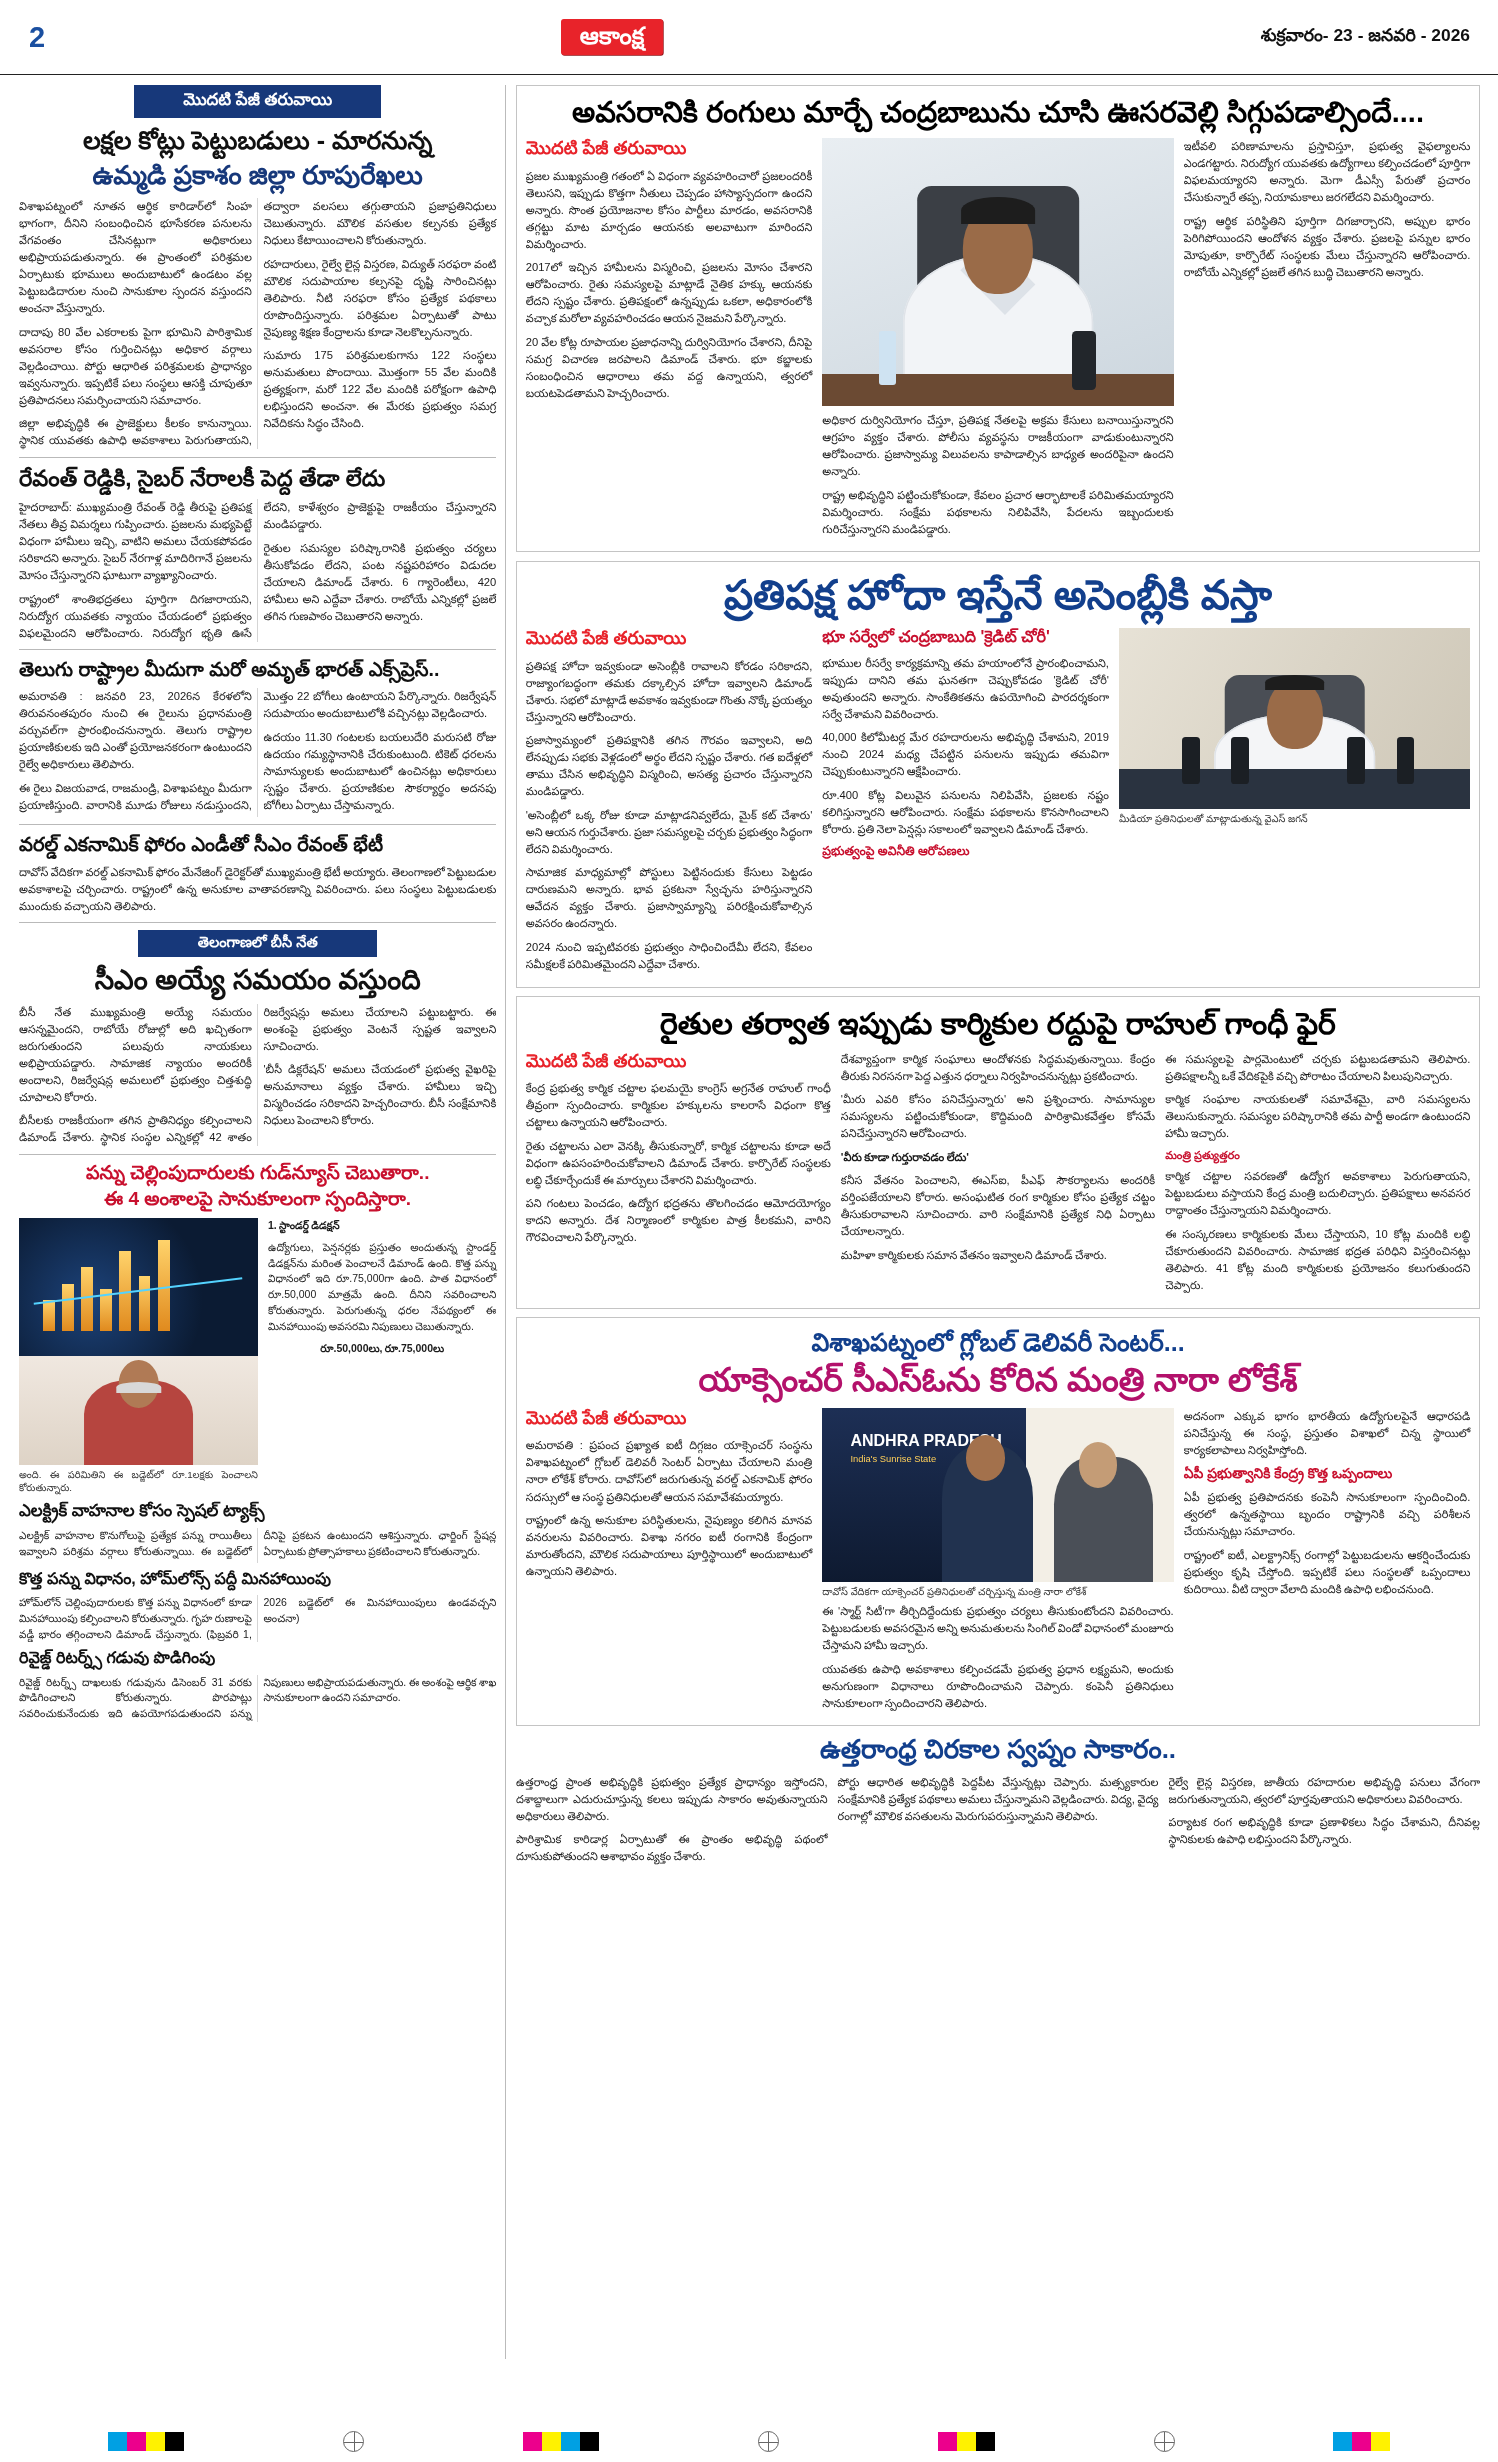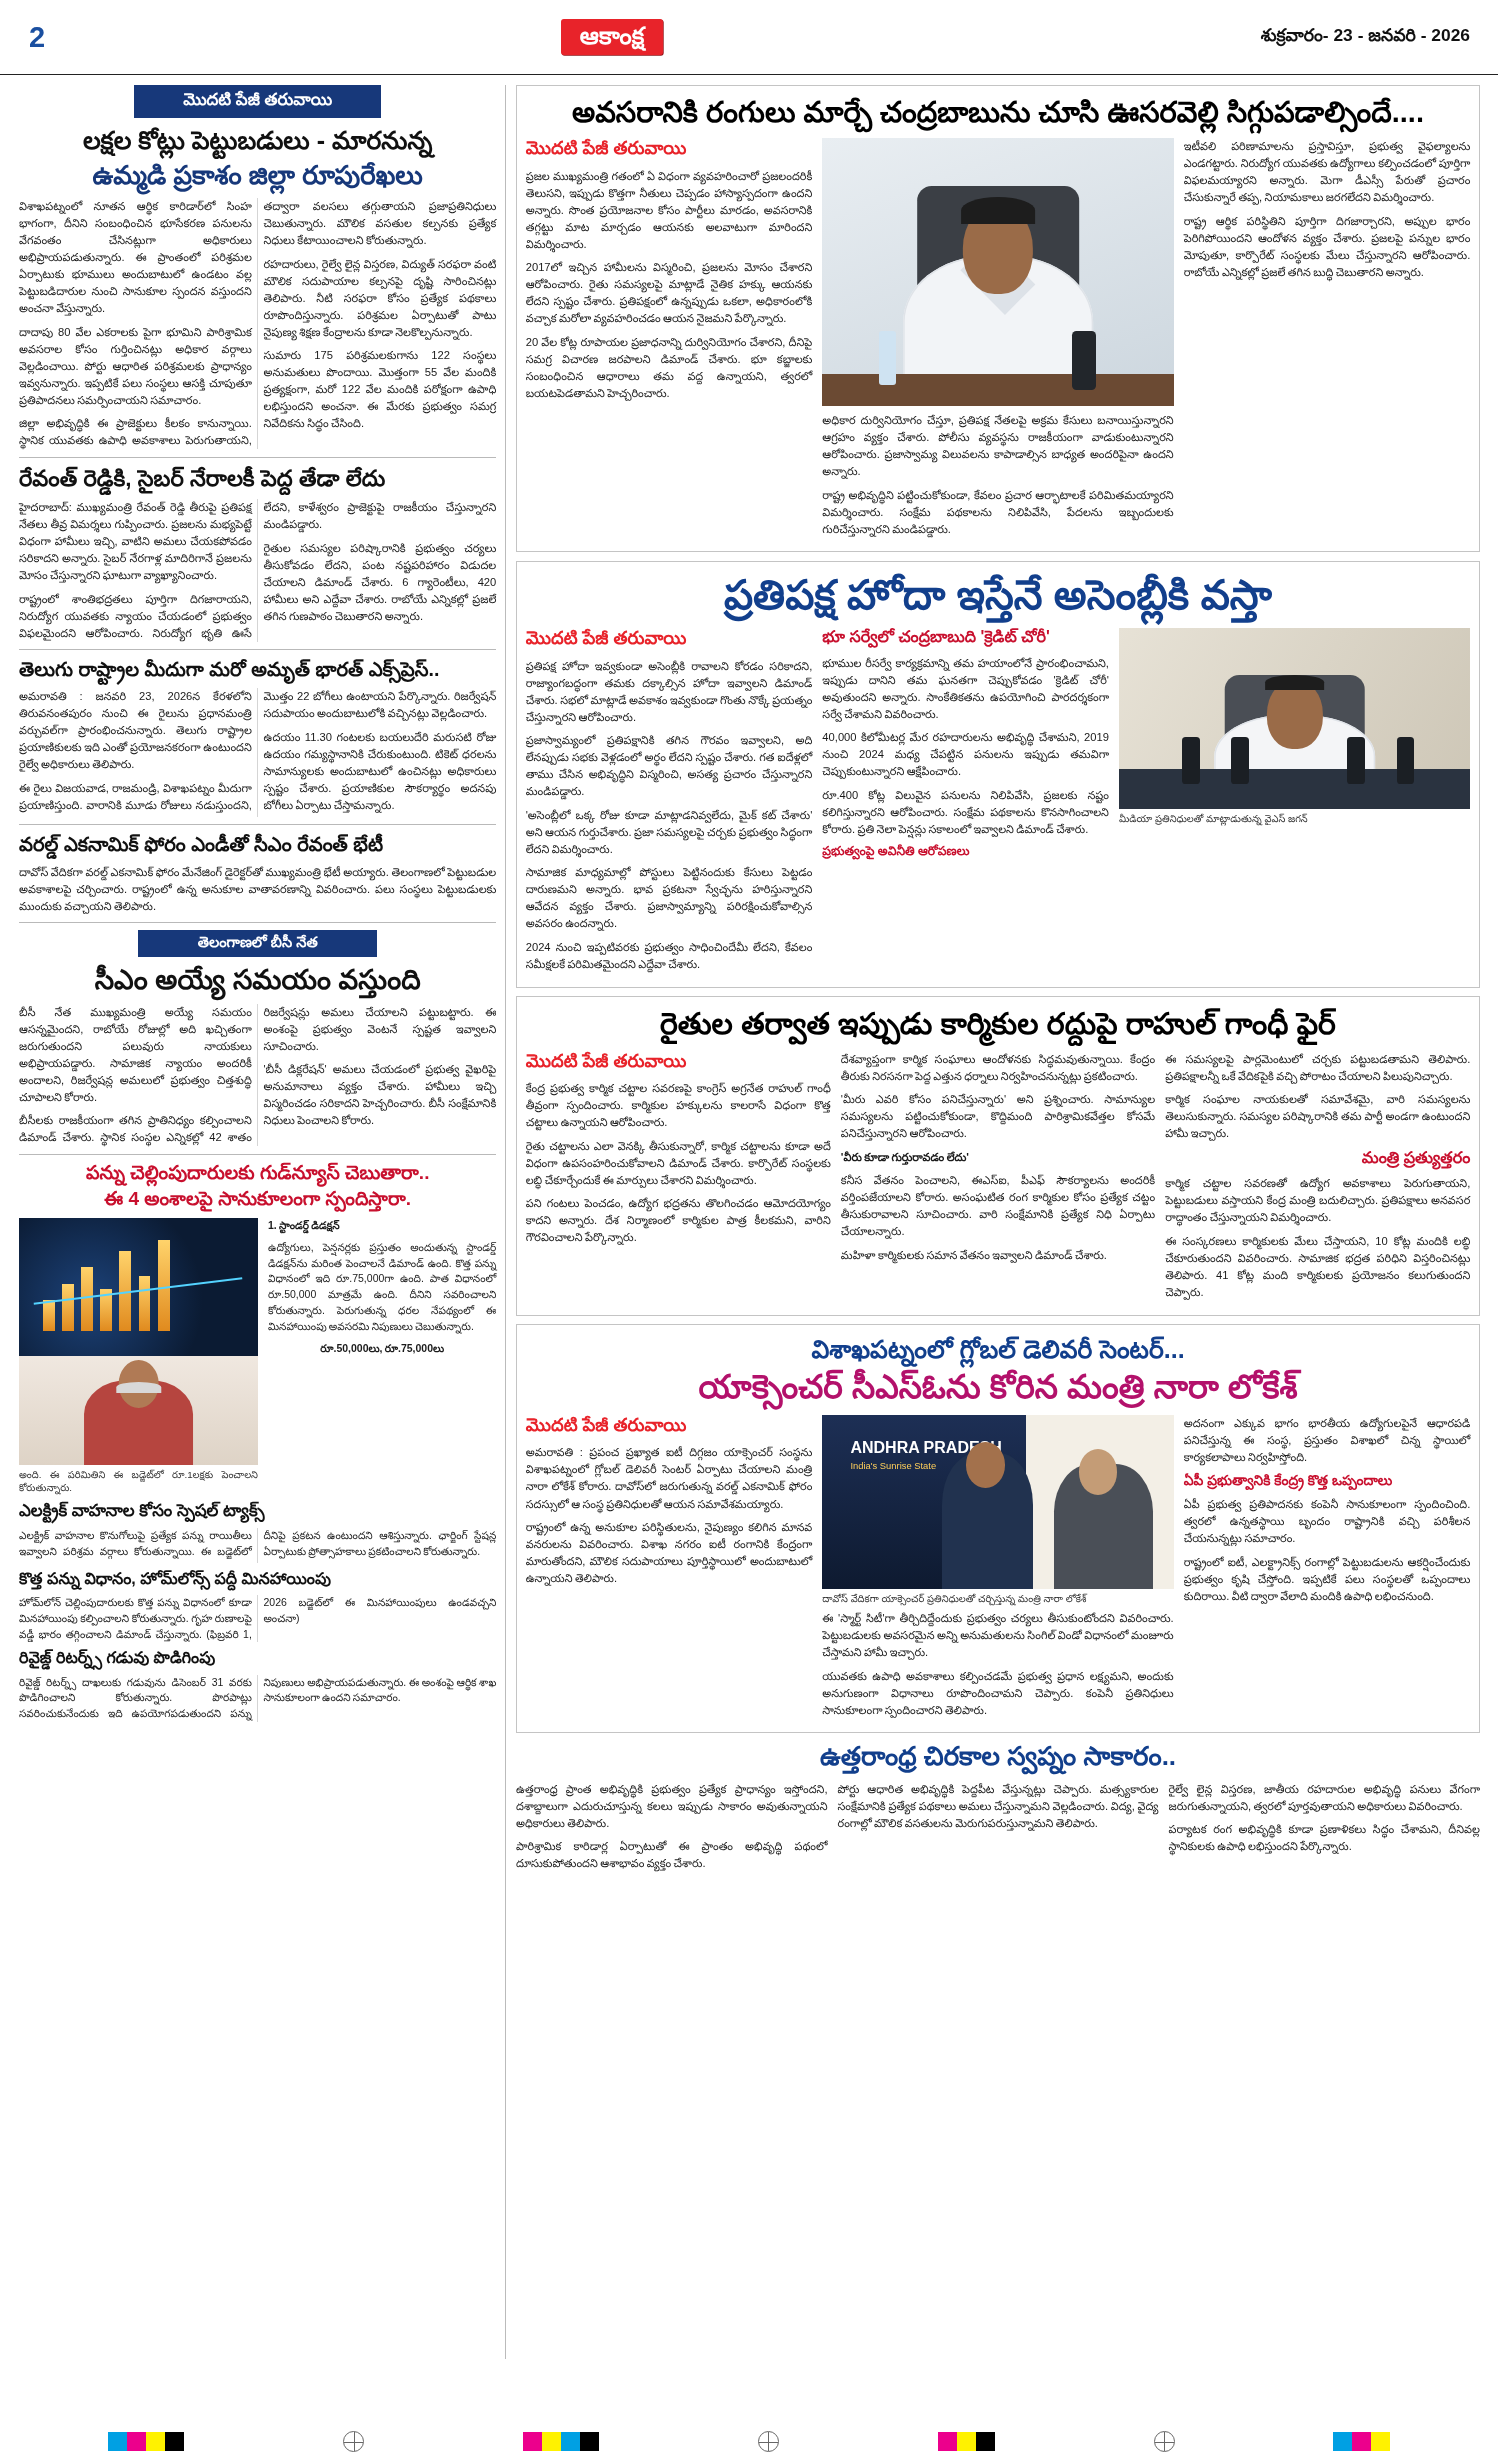--- a/index.html
+++ b/index.html
@@ -289,35 +289,35 @@
             <div class="cap">మీడియా ప్రతినిధులతో మాట్లాడుతున్న వైఎస్ జగన్</div>
           </div>
         </div>
       </div>
 
       <div class="block">
         <h1 class="banner" style="font-size:30px;">రైతుల తర్వాత ఇప్పుడు కార్మికుల రద్దుపై రాహుల్ గాంధీ ఫైర్</h1>
         <div class="flexrow">
           <div style="width:33%;">
             <div class="kicker">మొదటి పేజీ తరువాయి</div>
-            <p class="body">కేంద్ర ప్రభుత్వ కార్మిక చట్టాల సవరణపై కాంగ్రెస్ అగ్రనేత రాహుల్ గాంధీ తీవ్రంగా స్పందించారు. కార్మికుల హక్కులను కాలరాసే విధంగా కొత్త చట్టాలు ఉన్నాయని ఆరోపించారు.</p>
+            <p class="body">కేంద్ర ప్రభుత్వ కార్మిక చట్టాల ఫలమయై కాంగ్రెస్ అగ్రనేత రాహుల్ గాంధీ తీవ్రంగా స్పందించారు. కార్మికుల హక్కులను కాలరాసే విధంగా కొత్త చట్టాలు ఉన్నాయని ఆరోపించారు.</p>
             <p class="body">రైతు చట్టాలను ఎలా వెనక్కి తీసుకున్నారో, కార్మిక చట్టాలను కూడా అదే విధంగా ఉపసంహరించుకోవాలని డిమాండ్ చేశారు. కార్పొరేట్ సంస్థలకు లబ్ధి చేకూర్చేందుకే ఈ మార్పులు చేశారని విమర్శించారు.</p>
             <p class="body">పని గంటలు పెంచడం, ఉద్యోగ భద్రతను తొలగించడం ఆమోదయోగ్యం కాదని అన్నారు. దేశ నిర్మాణంలో కార్మికుల పాత్ర కీలకమని, వారిని గౌరవించాలని పేర్కొన్నారు.</p>
           </div>
           <div style="width:34%;">
             <p class="body">దేశవ్యాప్తంగా కార్మిక సంఘాలు ఆందోళనకు సిద్ధమవుతున్నాయి. కేంద్రం తీరుకు నిరసనగా పెద్ద ఎత్తున ధర్నాలు నిర్వహించనున్నట్లు ప్రకటించారు.</p>
             <p class="body">'మీరు ఎవరి కోసం పనిచేస్తున్నారు' అని ప్రశ్నించారు. సామాన్యుల సమస్యలను పట్టించుకోకుండా, కొద్దిమంది పారిశ్రామికవేత్తల కోసమే పనిచేస్తున్నారని ఆరోపించారు.</p>
             <p class="body" style="font-weight:bold;">'వీరు కూడా గుర్తురావడం లేదు'</p>
             <p class="body">కనీస వేతనం పెంచాలని, ఈఎస్ఐ, పీఎఫ్ సౌకర్యాలను అందరికీ వర్తింపజేయాలని కోరారు. అసంఘటిత రంగ కార్మికుల కోసం ప్రత్యేక చట్టం తీసుకురావాలని సూచించారు. వారి సంక్షేమానికి ప్రత్యేక నిధి ఏర్పాటు చేయాలన్నారు.</p>
             <p class="body">మహిళా కార్మికులకు సమాన వేతనం ఇవ్వాలని డిమాండ్ చేశారు.</p>
           </div>
           <div style="width:33%;">
             <p class="body">ఈ సమస్యలపై పార్లమెంటులో చర్చకు పట్టుబడతామని తెలిపారు. ప్రతిపక్షాలన్నీ ఒకే వేదికపైకి వచ్చి పోరాటం చేయాలని పిలుపునిచ్చారు.</p>
             <p class="body">కార్మిక సంఘాల నాయకులతో సమావేశమై, వారి సమస్యలను తెలుసుకున్నారు. సమస్యల పరిష్కారానికి తమ పార్టీ అండగా ఉంటుందని హామీ ఇచ్చారు.</p>
-            <div class="sub-red" style="font-size:16px;text-align:right;">మంత్రి ప్రత్యుత్తరం</div>
+            <div class="sub-red" style="font-size:11px;">మంత్రి ప్రత్యుత్తరం</div>
             <p class="body">కార్మిక చట్టాల సవరణతో ఉద్యోగ అవకాశాలు పెరుగుతాయని, పెట్టుబడులు వస్తాయని కేంద్ర మంత్రి బదులిచ్చారు. ప్రతిపక్షాలు అనవసర రాద్ధాంతం చేస్తున్నాయని విమర్శించారు.</p>
             <p class="body">ఈ సంస్కరణలు కార్మికులకు మేలు చేస్తాయని, 10 కోట్ల మందికి లబ్ధి చేకూరుతుందని వివరించారు. సామాజిక భద్రత పరిధిని విస్తరించినట్లు తెలిపారు. 41 కోట్ల మంది కార్మికులకు ప్రయోజనం కలుగుతుందని చెప్పారు.</p>
           </div>
         </div>
       </div>
 
       <div class="block">
         <h1 class="banner blue" style="font-size:25px;text-align:center;">విశాఖపట్నంలో గ్లోబల్ డెలివరీ సెంటర్...</h1>
         <h1 class="banner magenta" style="font-size:33px;margin-top:-4.4px;">యాక్సెంచర్ సీఎస్‌ఓను కోరిన మంత్రి నారా లోకేశ్</h1>
         <div class="flexrow">

